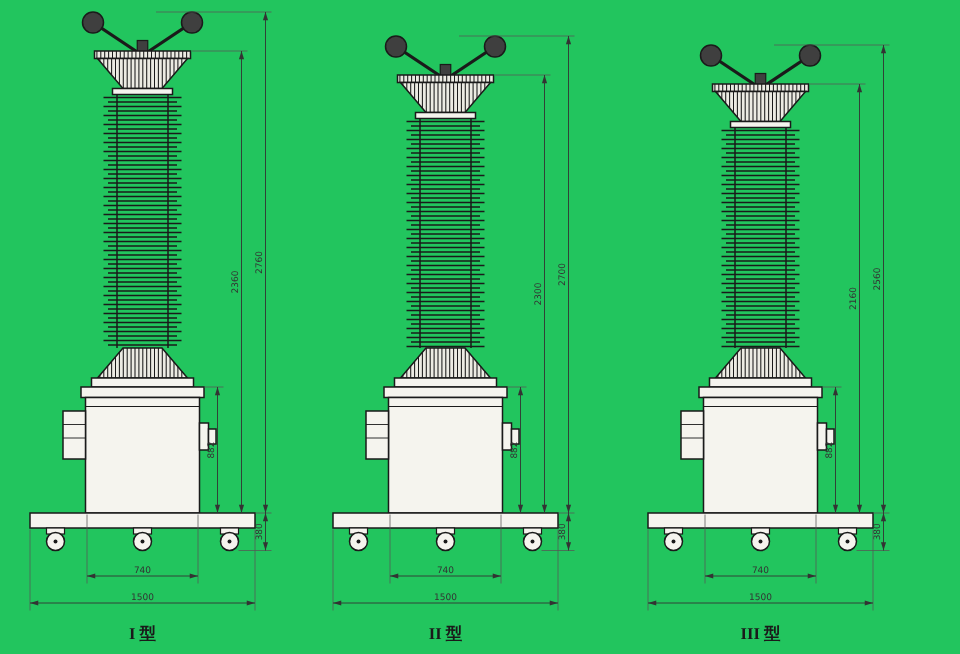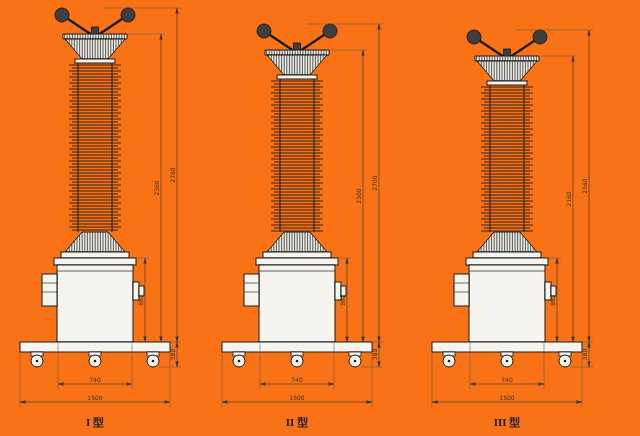--- a/index.html
+++ b/index.html
@@ -1,16 +1,16 @@
 <!DOCTYPE html>
 <html><head>
 <meta charset="utf-8">
 <style>
   html,body{margin:0;padding:0;background:#f5f4ee;}
-  .sheet{width:640px;height:436px;position:relative;overflow:hidden;background:#f97316;}
+  .sheet{width:640px;height:436px;position:relative;overflow:hidden;background:#22c55e;}
   svg{display:block;}
   text{font-family:"DejaVu Sans","Liberation Sans",sans-serif;}
   .type-label{font-family:"Liberation Serif","DejaVu Serif",serif;font-weight:bold;}
 </style>
 </head>
 <body>
 
 <div class="sheet">
   <svg id="dwg" width="640" height="436" viewBox="0 0 640 436">
       <g>

